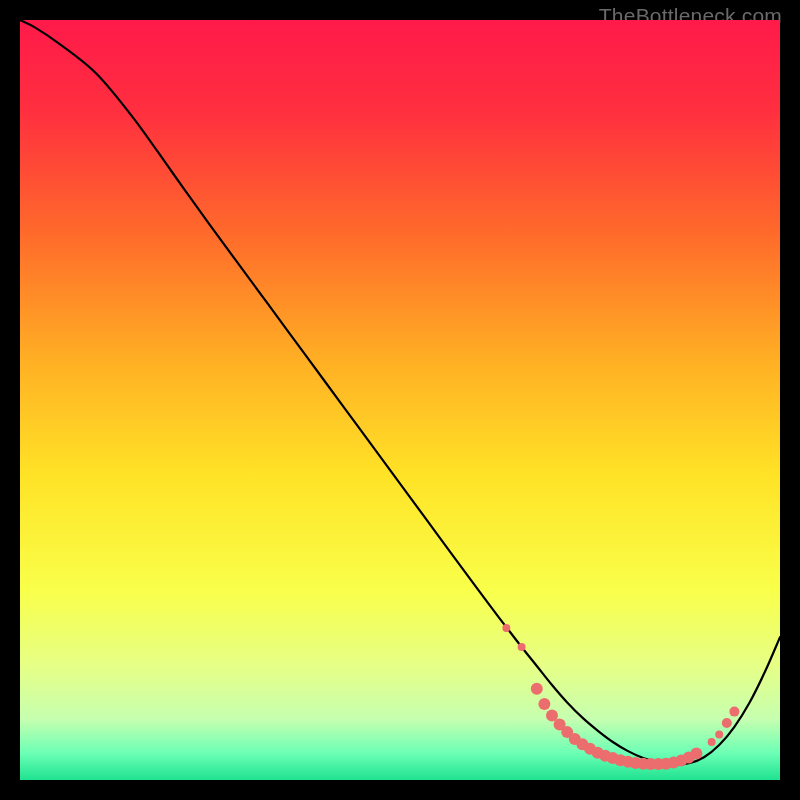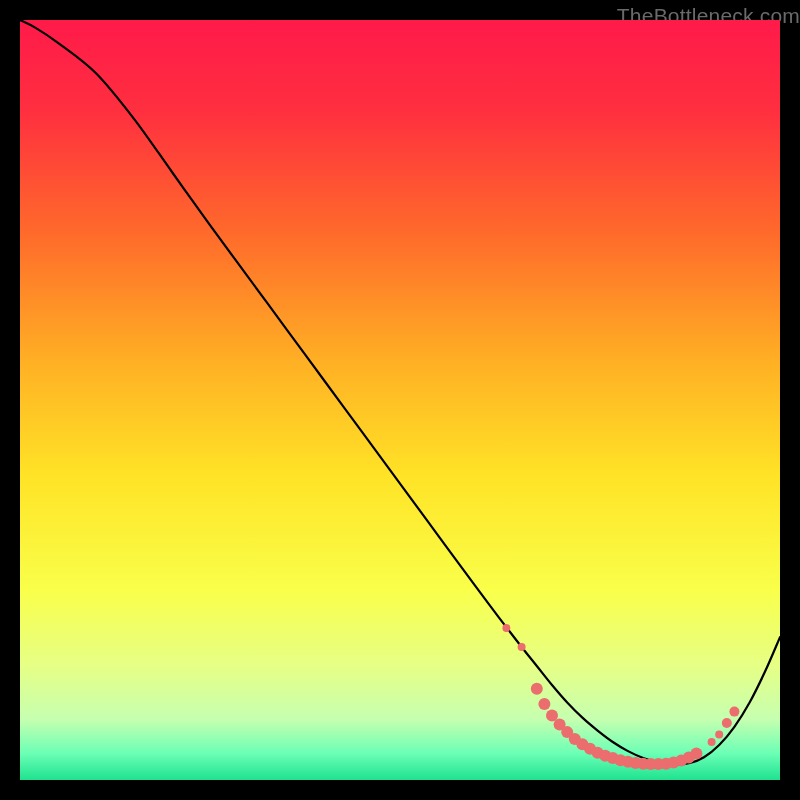--- a/index.html
+++ b/index.html
@@ -19,21 +19,21 @@
   .plot {
     position: absolute;
     left: 20px;
     top: 20px;
     width: 760px;
     height: 760px;
   }
   .watermark {
     position: absolute;
     top: 4px;
-    right: 0;
+    right: 18px;
     color: #6a6a6a;
     font-size: 21px;
     letter-spacing: 0.2px;
     user-select: none;
   }
 </style>
 </head>
 <body>
 
 <div class="stage">

